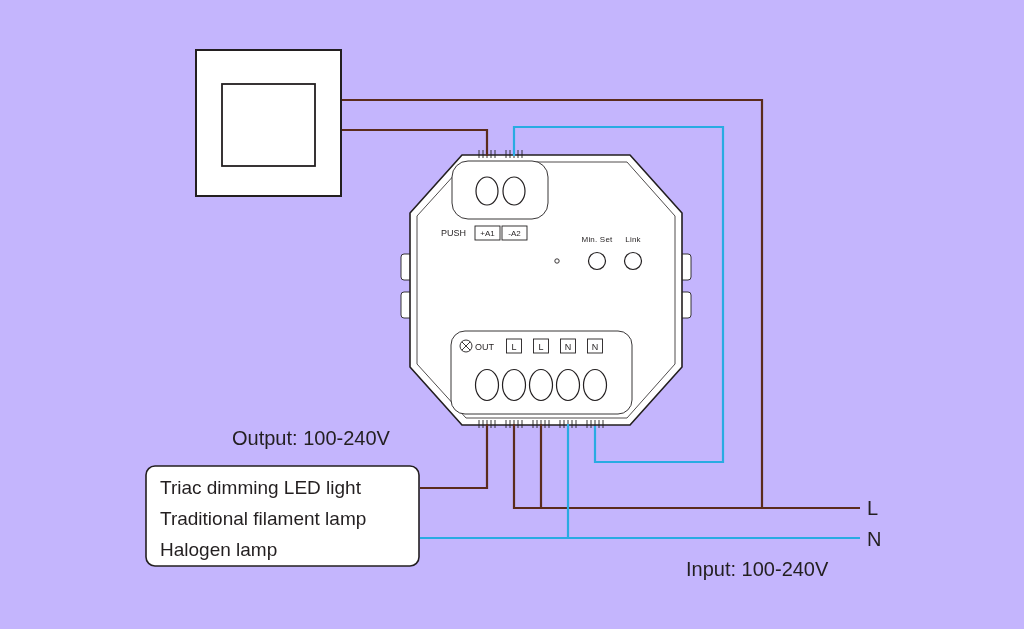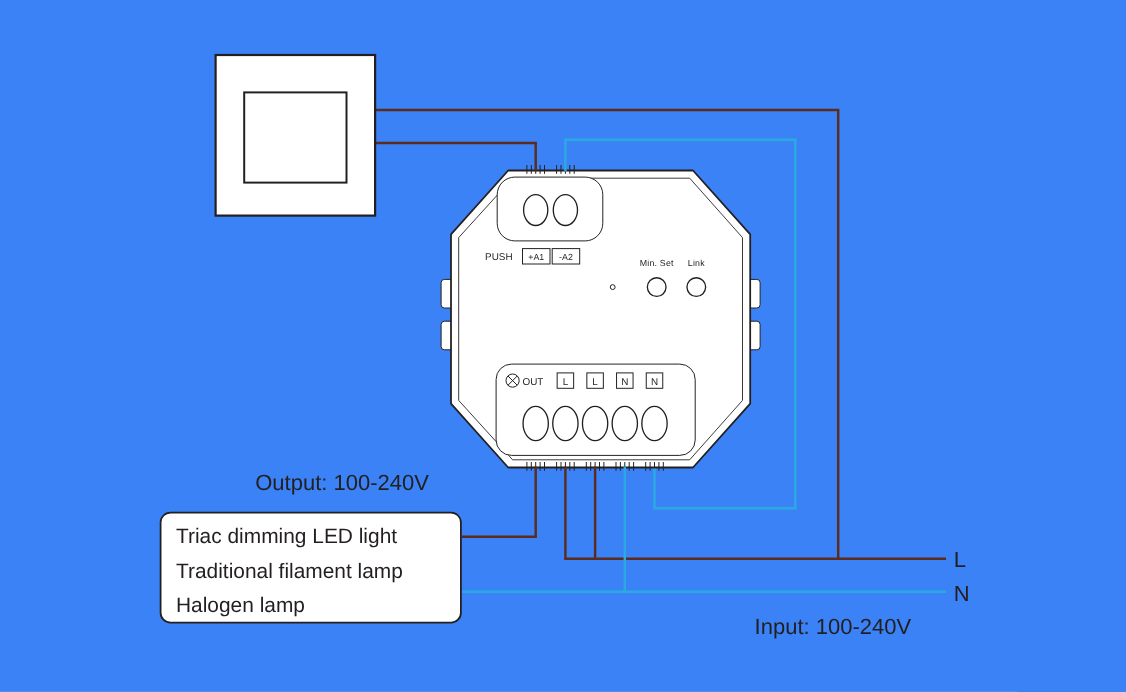--- a/index.html
+++ b/index.html
@@ -1,16 +1,16 @@
 <!DOCTYPE html>
 <html><head>
 <meta charset="utf-8">
 <style>
   html,body { margin:0; padding:0; background:#ffffff; }
-  .stage { position:relative; width:1024px; height:629px; background:#3b82f6; overflow:hidden; }
+  .stage { position:relative; width:1024px; height:629px; background:#c4b5fd; overflow:hidden; }
   svg { display:block; }
   text { font-family:"Liberation Sans", sans-serif; fill:#231f20; }
   .lbl-lg   { font-size:20px; }
   .lbl-box  { font-size:19px; }
   .t9  { font-size:9px; }
   .t8  { font-size:8px; }
   .t8l { font-size:8px; letter-spacing:0.2px; }
   .mid { text-anchor:middle; }
   .outline   { stroke:#231f20; fill:none; }
   .outline-f { stroke:#231f20; fill:#ffffff; }

